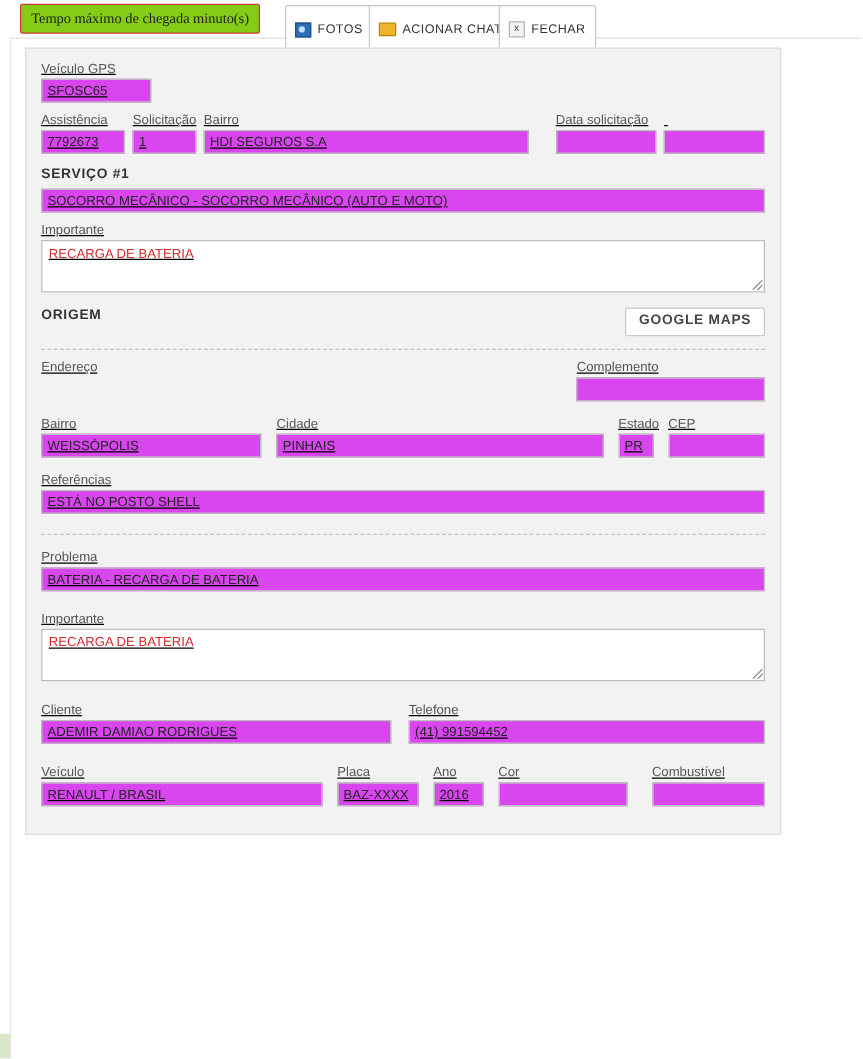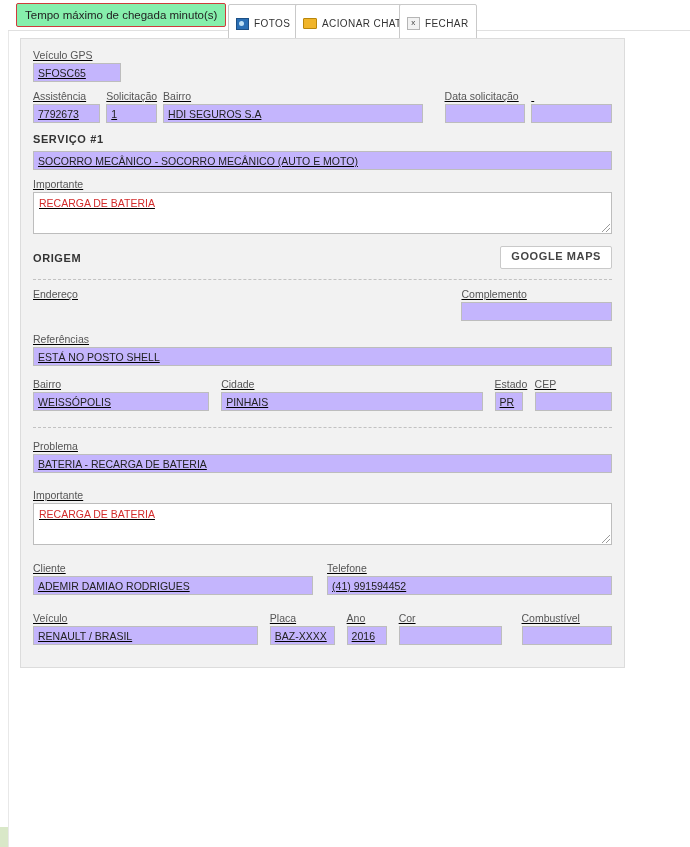--- a/index.html
+++ b/index.html
@@ -37,26 +37,27 @@
     height: 30px;
     background: #ffffff;
     border-bottom: 1px solid #e0e0e0;
   }
   .badge-eta {
     position: absolute;
     left: 8px; top: 3px;
     height: 22px;
     line-height: 22px;
     padding: 0 8px;
-    background: #86efac;
+    background: #84cc16;
     border: 1px solid #cf3b3b;
     color: #222;
     font-size: 11.5px;
     border-radius: 2px;
     white-space: nowrap;
+    font-family: Liberation Serif, serif;
   }
   .btn {
     position: absolute;
     top: 4px;
     height: 39px;
     background: #ffffff;
     border: 1px solid #c9c9c9;
     border-radius: 2px;
     font-size: 10px;
     color: #333;
@@ -123,21 +124,21 @@
   }
   .field { display: flex; flex-direction: column; text-decoration: underline; }
   .lbl {
     font-size: 10.5px;
     color: #555;
     margin-bottom: 2px;
     line-height: 12px;
   }
   .inp {
     height: 19px;
-    background: #c4b5fd;
+    background: #d946ef;
     border: 1px solid #bdbdbd;
     font-size: 10.5px;
     color: #222;
     padding: 0 4px;
     line-height: 19px;
     box-sizing: border-box;
     white-space: nowrap;
     overflow: hidden;
     font-family: "Liberation Sans", sans-serif;
   }
@@ -167,21 +168,20 @@
   .ta .resize {
     position: absolute;
     right: 1px; bottom: 1px;
     width: 8px; height: 8px;
     background:
       linear-gradient(135deg, transparent 0 45%, #9b9b9b 45% 55%, transparent 55% 100%),
       linear-gradient(135deg, transparent 0 70%, #9b9b9b 70% 80%, transparent 80% 100%);
   }
   .origem-header {
     display: flex;
-    align-items: center;
     justify-content: space-between;
     margin: 12px 0 0 0;
   }
   .btn-maps {
     height: 21px;
     background: #ffffff;
     border: 1px solid #c9c9c9;
     font-size: 11px;
     letter-spacing: 0.6px;
     font-weight: bold;
@@ -278,42 +278,42 @@
       <div class="field" style="width:424px">
         <div class="lbl">Endereço</div>
       </div>
       <div class="field" style="width:154px;margin-left:8px">
         <div class="lbl">Complemento</div>
         <div class="inp"></div>
       </div>
     </div>
 
     <div class="row" style="margin-top:12px">
+      <div class="field" style="width:182px">
+        <div class="lbl">Bairro</div>
+        <div class="inp">WEISSÓPOLIS</div>
+      </div>
+      <div class="field" style="width:270px;margin-left:6px">
+        <div class="lbl">Cidade</div>
+        <div class="inp">PINHAIS</div>
+      </div>
+      <div class="field" style="width:28px;margin-left:6px">
+        <div class="lbl">Estado</div>
+        <div class="inp">PR</div>
+      </div>
+      <div class="field" style="width:80px;margin-left:6px">
+        <div class="lbl">CEP</div>
+        <div class="inp"></div>
+      </div>
+    </div>
+
+    <div class="row" style="margin-top:12px">
       <div class="field w-full">
         <div class="lbl">Referências</div>
         <div class="inp">ESTÁ NO POSTO SHELL</div>
-      </div>
-    </div>
-
-    <div class="row" style="margin-top:12px">
-      <div class="field" style="width:182px">
-        <div class="lbl">Bairro</div>
-        <div class="inp">WEISSÓPOLIS</div>
-      </div>
-      <div class="field" style="width:270px;margin-left:6px">
-        <div class="lbl">Cidade</div>
-        <div class="inp">PINHAIS</div>
-      </div>
-      <div class="field" style="width:28px;margin-left:6px">
-        <div class="lbl">Estado</div>
-        <div class="inp">PR</div>
-      </div>
-      <div class="field" style="width:80px;margin-left:6px">
-        <div class="lbl">CEP</div>
-        <div class="inp"></div>
       </div>
     </div>
 
     <div class="dashed" style="margin:16px 0 12px 0"></div>
 
     <div class="row">
       <div class="field w-full">
         <div class="lbl">Problema</div>
         <div class="inp">BATERIA - RECARGA DE BATERIA</div>
       </div>

